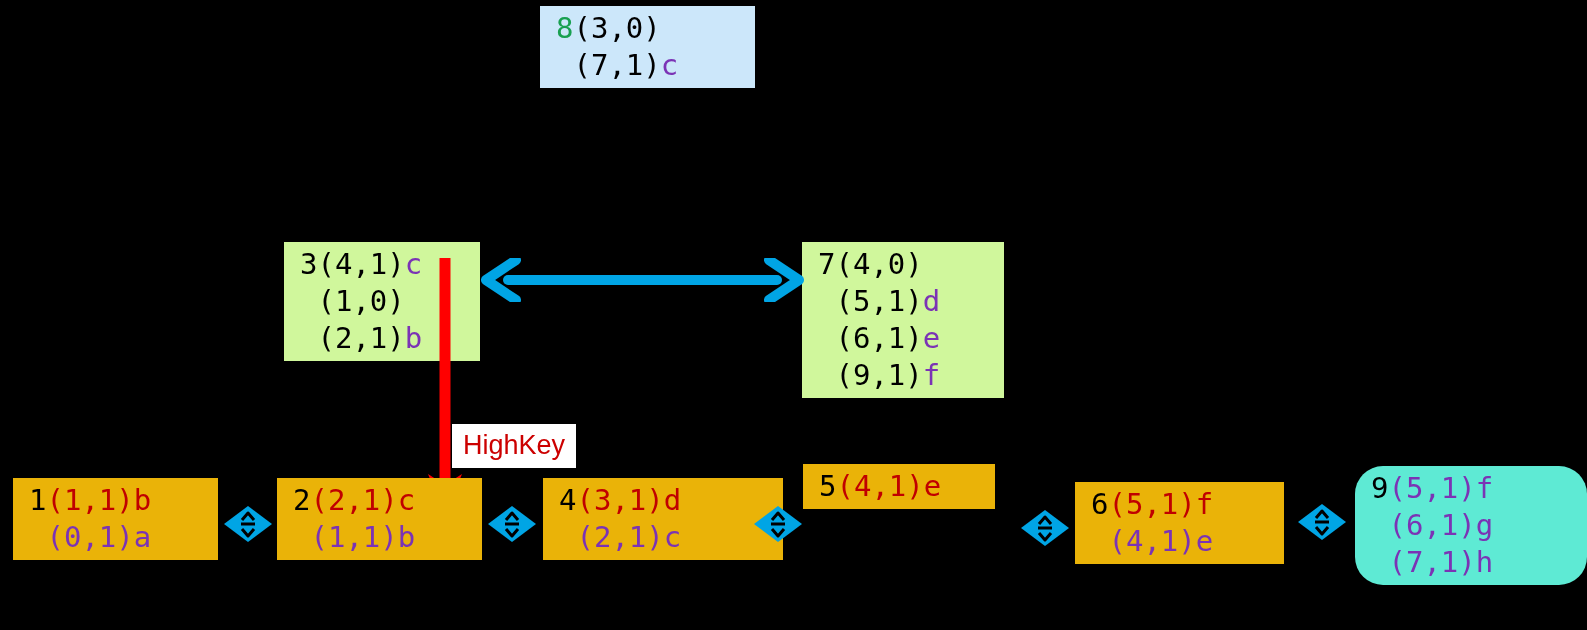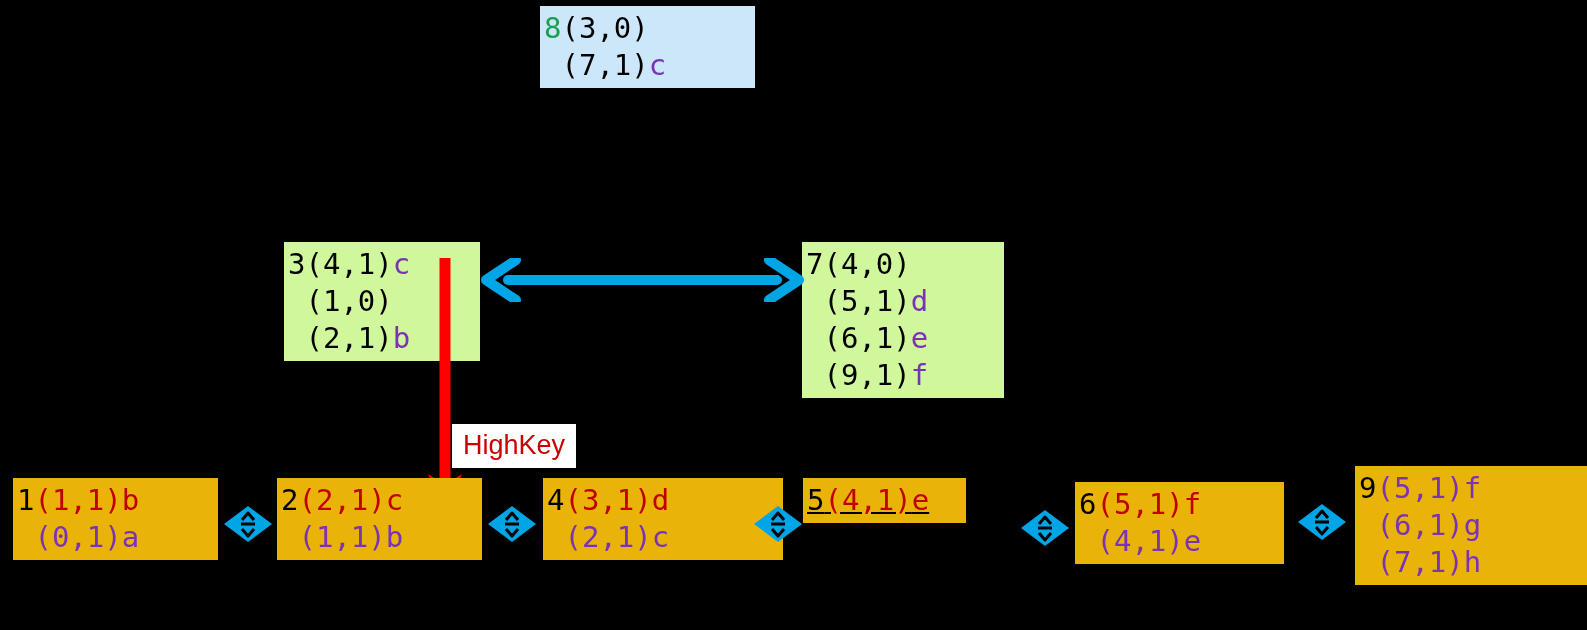--- a/index.html
+++ b/index.html
@@ -13,34 +13,34 @@
     height: 630px;
     background: #000000;
     overflow: hidden;
     font-family: "DejaVu Sans Mono", "Liberation Mono", monospace;
   }
 
   
   .node {
     position: absolute;
     box-sizing: border-box;
-    padding: 4px 0 4px 4px;
+    padding: 4px 0 4px 16px;
     font-family: "DejaVu Sans Mono", "Liberation Mono", monospace;
     font-size: 29px;
     line-height: 37px;
     white-space: pre;
     letter-spacing: 0px;
   }
   .node .line { display: block; }
   .node .ind { visibility: hidden; }
 
   .n-blue   { background: #cce7fa; }
   .n-green  { background: #d0f79c; }
   .n-yellow { background: #eab308; }
-  .n-pink   { background: #eab308; }
+  .n-pink   { background: #5eead4; border-radius: 28px; }
 
   
   .cyan-arrow { position: absolute; }
 
   
   .diamond { position: absolute; }
 
   
   .red-arrow { position: absolute; }
 
@@ -100,21 +100,21 @@
 
   <div class="node n-yellow" style="left:543px; top:478px; width:240px;"><span class="line"><span style="color: rgb(0, 0, 0);">4</span><span style="color: rgb(192, 0, 0);">(3,1)</span><span style="color: rgb(192, 0, 0);">d</span></span><span class="line"><span class="ind"> </span><span style="color: rgb(123, 51, 181);">(2,1)</span><span style="color: rgb(123, 51, 181);">c</span></span></div>
 
   <svg class="diamond" style="left:752px; top:498px;" width="52" height="52" viewBox="0 0 52 52">
     <polygon points="26,8 50,26 26,44 2,26" fill="#00a5e5"></polygon>
     <polyline points="20,22 26,15 32,22" fill="none" stroke="#000000" stroke-width="3" stroke-linejoin="round"></polyline>
     <line x1="19" y1="26" x2="33" y2="26" stroke="#000000" stroke-width="3"></line>
     <polyline points="20,31 26,38 32,31" fill="none" stroke="#000000" stroke-width="3" stroke-linejoin="round"></polyline>
   </svg>
 
-  <div class="node n-yellow" style="left:803px; top:478px; width:163px;text-decoration:underline;"><span class="line"><span style="color: rgb(0, 0, 0);">5</span><span style="color: rgb(192, 0, 0);">(4,1)</span><span style="color: rgb(192, 0, 0);">e</span></span></div>
+  <div class="node n-yellow" style="left:803px; top:464px; width:192px;"><span class="line"><span style="color: rgb(0, 0, 0);">5</span><span style="color: rgb(192, 0, 0);">(4,1)</span><span style="color: rgb(192, 0, 0);">e</span></span></div>
 
   <svg class="diamond" style="left:1019px; top:502px;" width="52" height="52" viewBox="0 0 52 52">
     <polygon points="26,8 50,26 26,44 2,26" fill="#00a5e5"></polygon>
     <polyline points="20,22 26,15 32,22" fill="none" stroke="#000000" stroke-width="3" stroke-linejoin="round"></polyline>
     <line x1="19" y1="26" x2="33" y2="26" stroke="#000000" stroke-width="3"></line>
     <polyline points="20,31 26,38 32,31" fill="none" stroke="#000000" stroke-width="3" stroke-linejoin="round"></polyline>
   </svg>
 
   <div class="node n-yellow" style="left:1075px; top:482px; width:209px;"><span class="line"><span style="color: rgb(0, 0, 0);">6</span><span style="color: rgb(192, 0, 0);">(5,1)</span><span style="color: rgb(192, 0, 0);">f</span></span><span class="line"><span class="ind"> </span><span style="color: rgb(123, 51, 181);">(4,1)</span><span style="color: rgb(123, 51, 181);">e</span></span></div>
 

